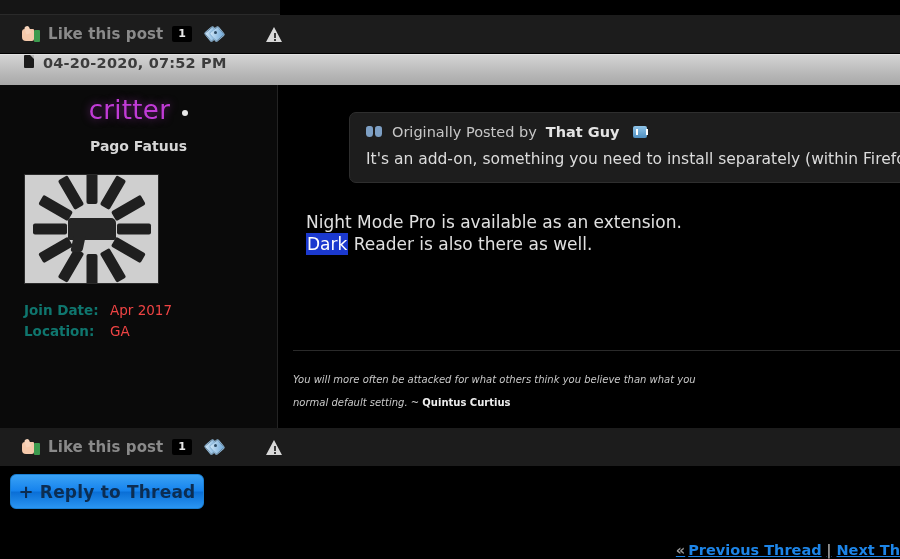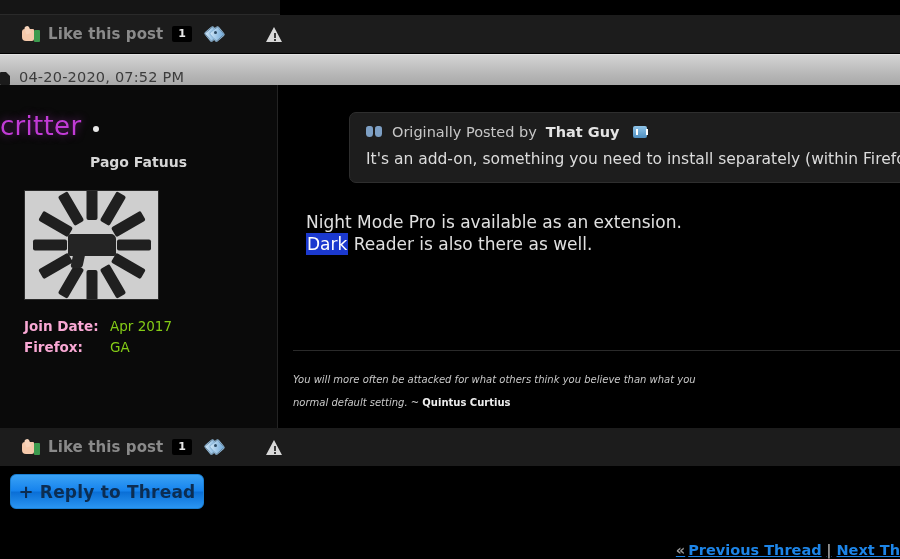--- a/index.html
+++ b/index.html
@@ -87,22 +87,23 @@
   }
   .warn-icon .dot {
     position: absolute; left: 7.5px; top: 12px; width: 2px; height: 2px;
     background: #3a3a3a;
   }
 
   
   .date-bar {
     position: absolute; left: 0; top: 54px; width: 900px; height: 31px;
     background: linear-gradient(to bottom, #d4d4d4 0%, #bdbdbd 50%, #a8a8a8 100%);
-    display: flex; align-items: flex-end; 
+    display: flex; align-items: flex-start; padding-left: 24px;
     border-top: 1px solid #e2e2e2;
+    font-weight: bold;
   }
   .page-icon {
     width: 10px; height: 13px; background: #1b1b1b; flex: 0 0 auto;
     margin-right: 9px; position: relative; border-radius: 1px 0 1px 1px;
   }
   .page-icon::after {
     content: ""; position: absolute; right: 0; top: 0;
     border-left: 4px solid transparent; border-top: 4px solid #b5b5b5;
   }
   .date-text { color: #3c3c3c; font-size: 14.5px; letter-spacing: .2px; }
@@ -111,21 +112,21 @@
   .post {
     position: absolute; left: 0; top: 85px; width: 900px; height: 343px;
     background: #000;
   }
   .userbox {
     position: absolute; left: 0; top: 0; width: 278px; height: 343px;
     background: #0a0a0a;
     border-right: 1px solid #232323;
   }
   .username-row {
-    text-align: left; padding-top: 26px;
+    text-align: center; padding-top: 10px;
   }
   .username {
     color: #c13bd6; font-size: 26px; font-weight: normal;
     text-shadow: 0 0 9px rgba(193,59,214,.55);
     letter-spacing: .3px;
   }
   .online-dot {
     display: inline-block; width: 6px; height: 6px; border-radius: 50%;
     background: #e8e8e8; vertical-align: middle; margin-left: 7px;
     margin-bottom: 3px;
@@ -152,23 +153,23 @@
   .mag {
     position: absolute; left: 50%; top: 50%;
     width: 11px; height: 34px; background: #1f1f1f;
     border-radius: 2px; transform-origin: 50% 50%;
   }
   .userfields {
     margin: 16px 0 0 24px; font-size: 13.5px; line-height: 21px;
   }
   .userfields .row { display: flex; }
   .userfields .k {
-    color: #f9a8d4; font-weight: bold; width: 86px; flex: 0 0 auto;
-  }
-  .userfields .v { color: #84cc16; }
+    color: #0f766e; font-weight: bold; width: 86px; flex: 0 0 auto;
+  }
+  .userfields .v { color: #ef4444; }
 
   
   .message {
     position: absolute; left: 279px; top: 0; right: 0; height: 343px;
     padding: 13px;
   }
   .quote-box {
     margin: 14px 0 0 57px; width: 1000px;
     background: #1d1d1d; border: 1px solid #2e2e2e; border-radius: 7px;
     padding: 11px 16px 13px;
@@ -296,21 +297,21 @@
         <span class="mag" style="transform:translate(-50%,-50%) rotate(330deg) translateY(-42px)"></span>
         <span class="gun"></span>
       </div>
 
       <div class="userfields">
         <div class="row">
           <span class="k">Join Date:</span>
           <span class="v">Apr 2017</span>
         </div>
         <div class="row">
-          <span class="k">Firefox:</span>
+          <span class="k">Location:</span>
           <span class="v">GA</span>
         </div>
       </div>
     </div>
 
     <div class="message">
 
       <div class="quote-box">
         <div class="quote-head">
           <span class="quote-marks">

